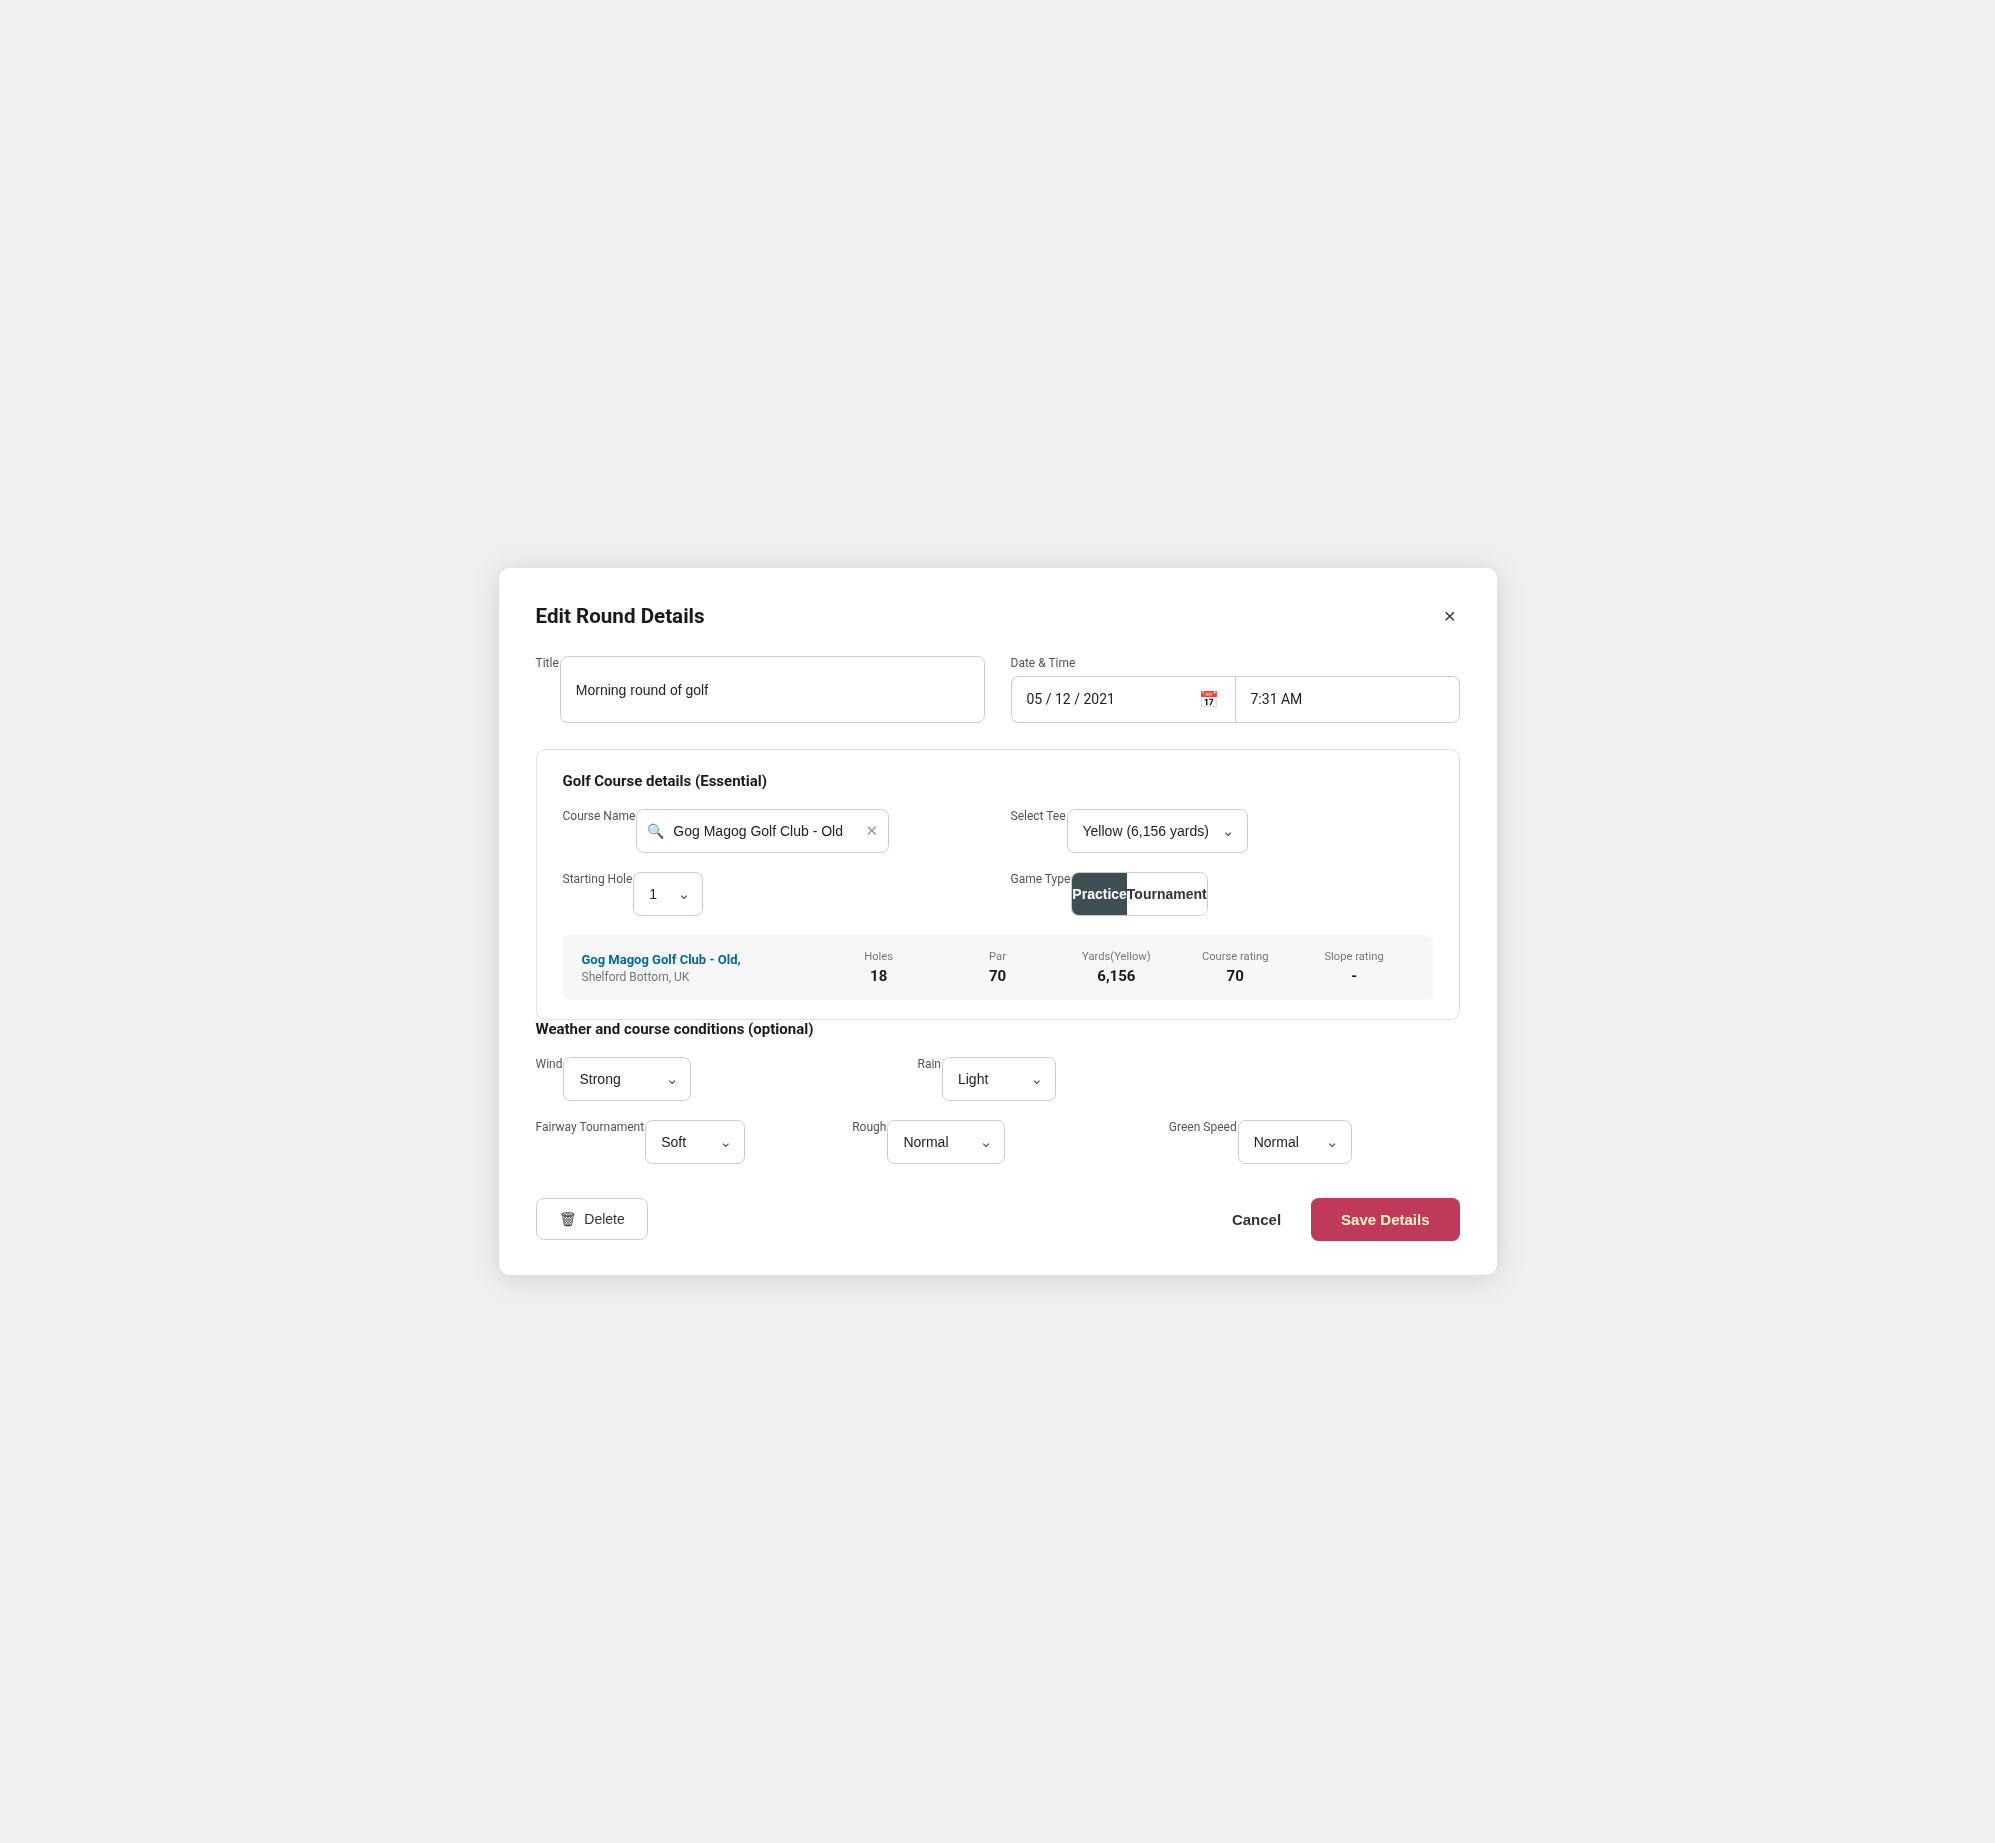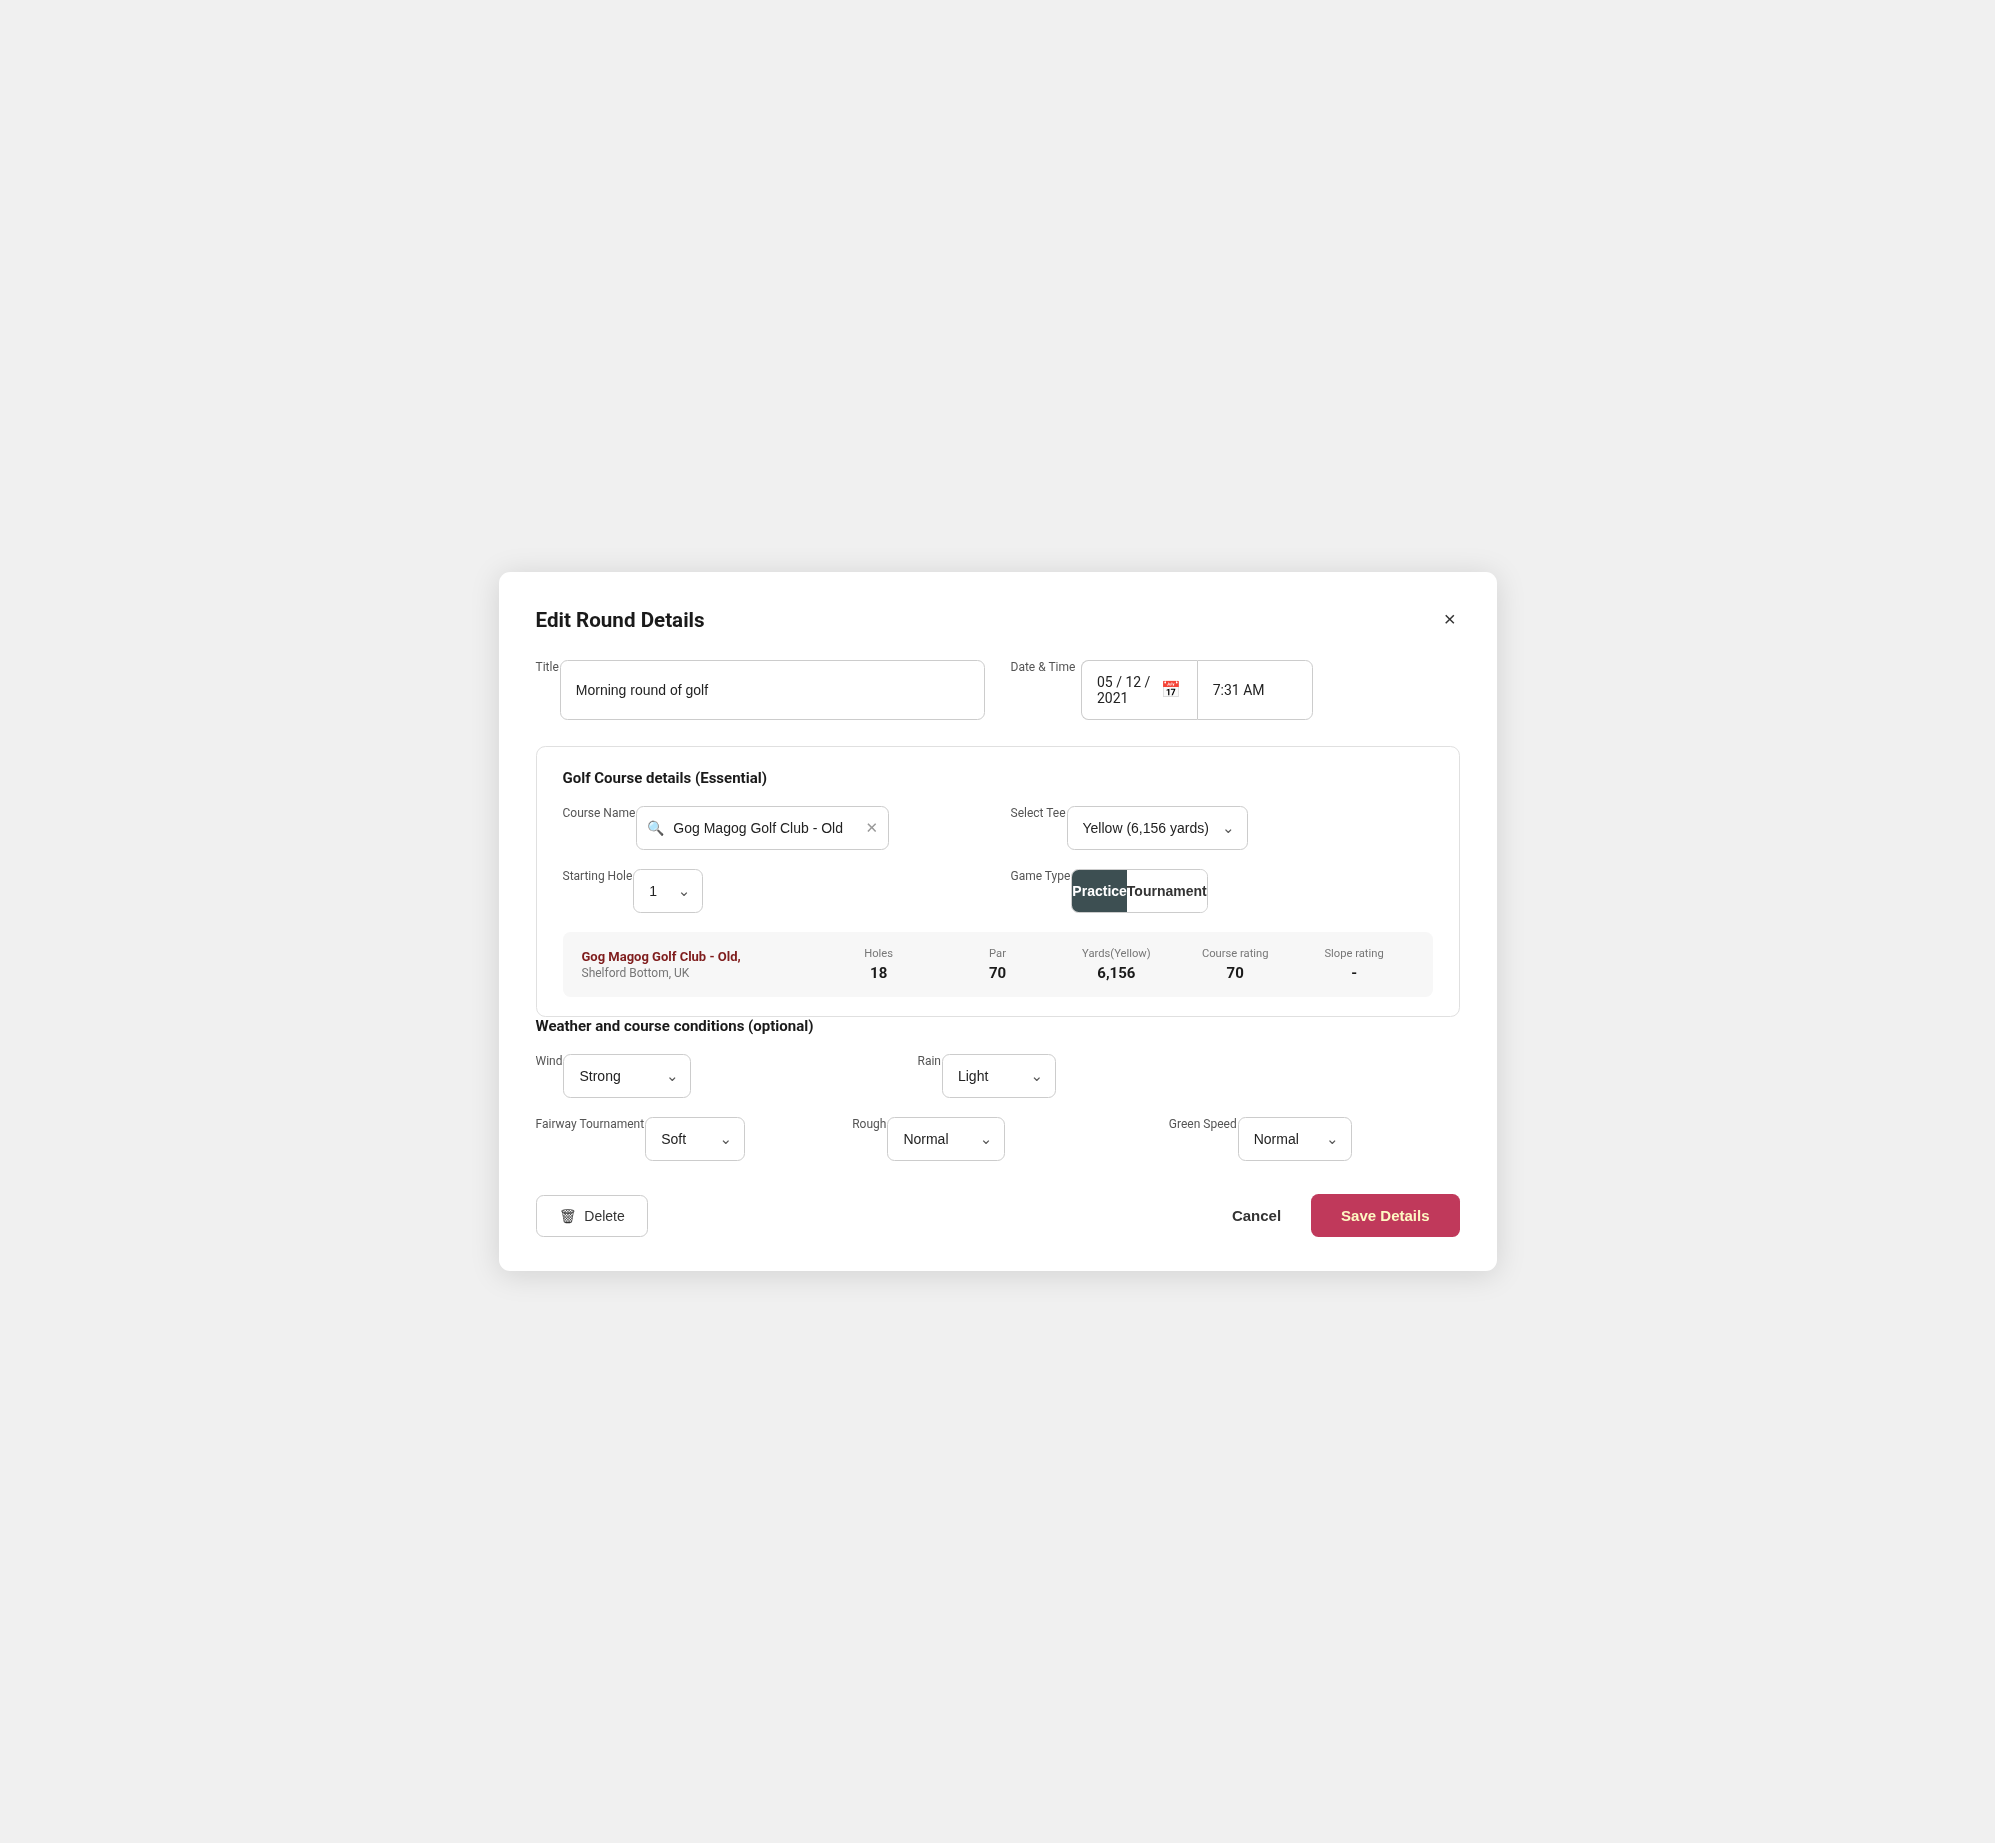--- a/index.html
+++ b/index.html
@@ -48,21 +48,21 @@
       display: flex;
       flex-direction: row;
       gap: 1px;
     }
     .field-label {
       font-size: 12px;
       color: #555;
       font-weight: 400;
     }
     .title-group { flex: 1; }
-    .datetime-group { flex: 1; display: flex; flex-direction: row; gap: 5.6px; }
+    .datetime-group { flex: 1; display: flex; flex-direction: column; gap: 5.6px; }
     .datetime-inputs { display: flex; gap: 0; }
     .date-input {
       flex: 1;
       border: 0.9px solid #ccc;
       border-right: none;
       border-radius: 7.5px 0 0 7.5px;
       padding: 13px 15px;
       font-size: 14px;
       color: #222;
       display: flex;
@@ -182,21 +182,21 @@
       display: flex;
       align-items: center;
       gap: 0;
     }
     .course-info-name {
       flex: 2;
     }
     .course-info-name .name {
       font-size: 13px;
       font-weight: 700;
-      color: #7f1d1d;
+      color: #0369a1;
     }
     .course-info-name .location {
       font-size: 12px;
       color: #777;
       margin-top: 2.8px;
     }
     .course-stat {
       flex: 1;
       text-align: center;
     }

